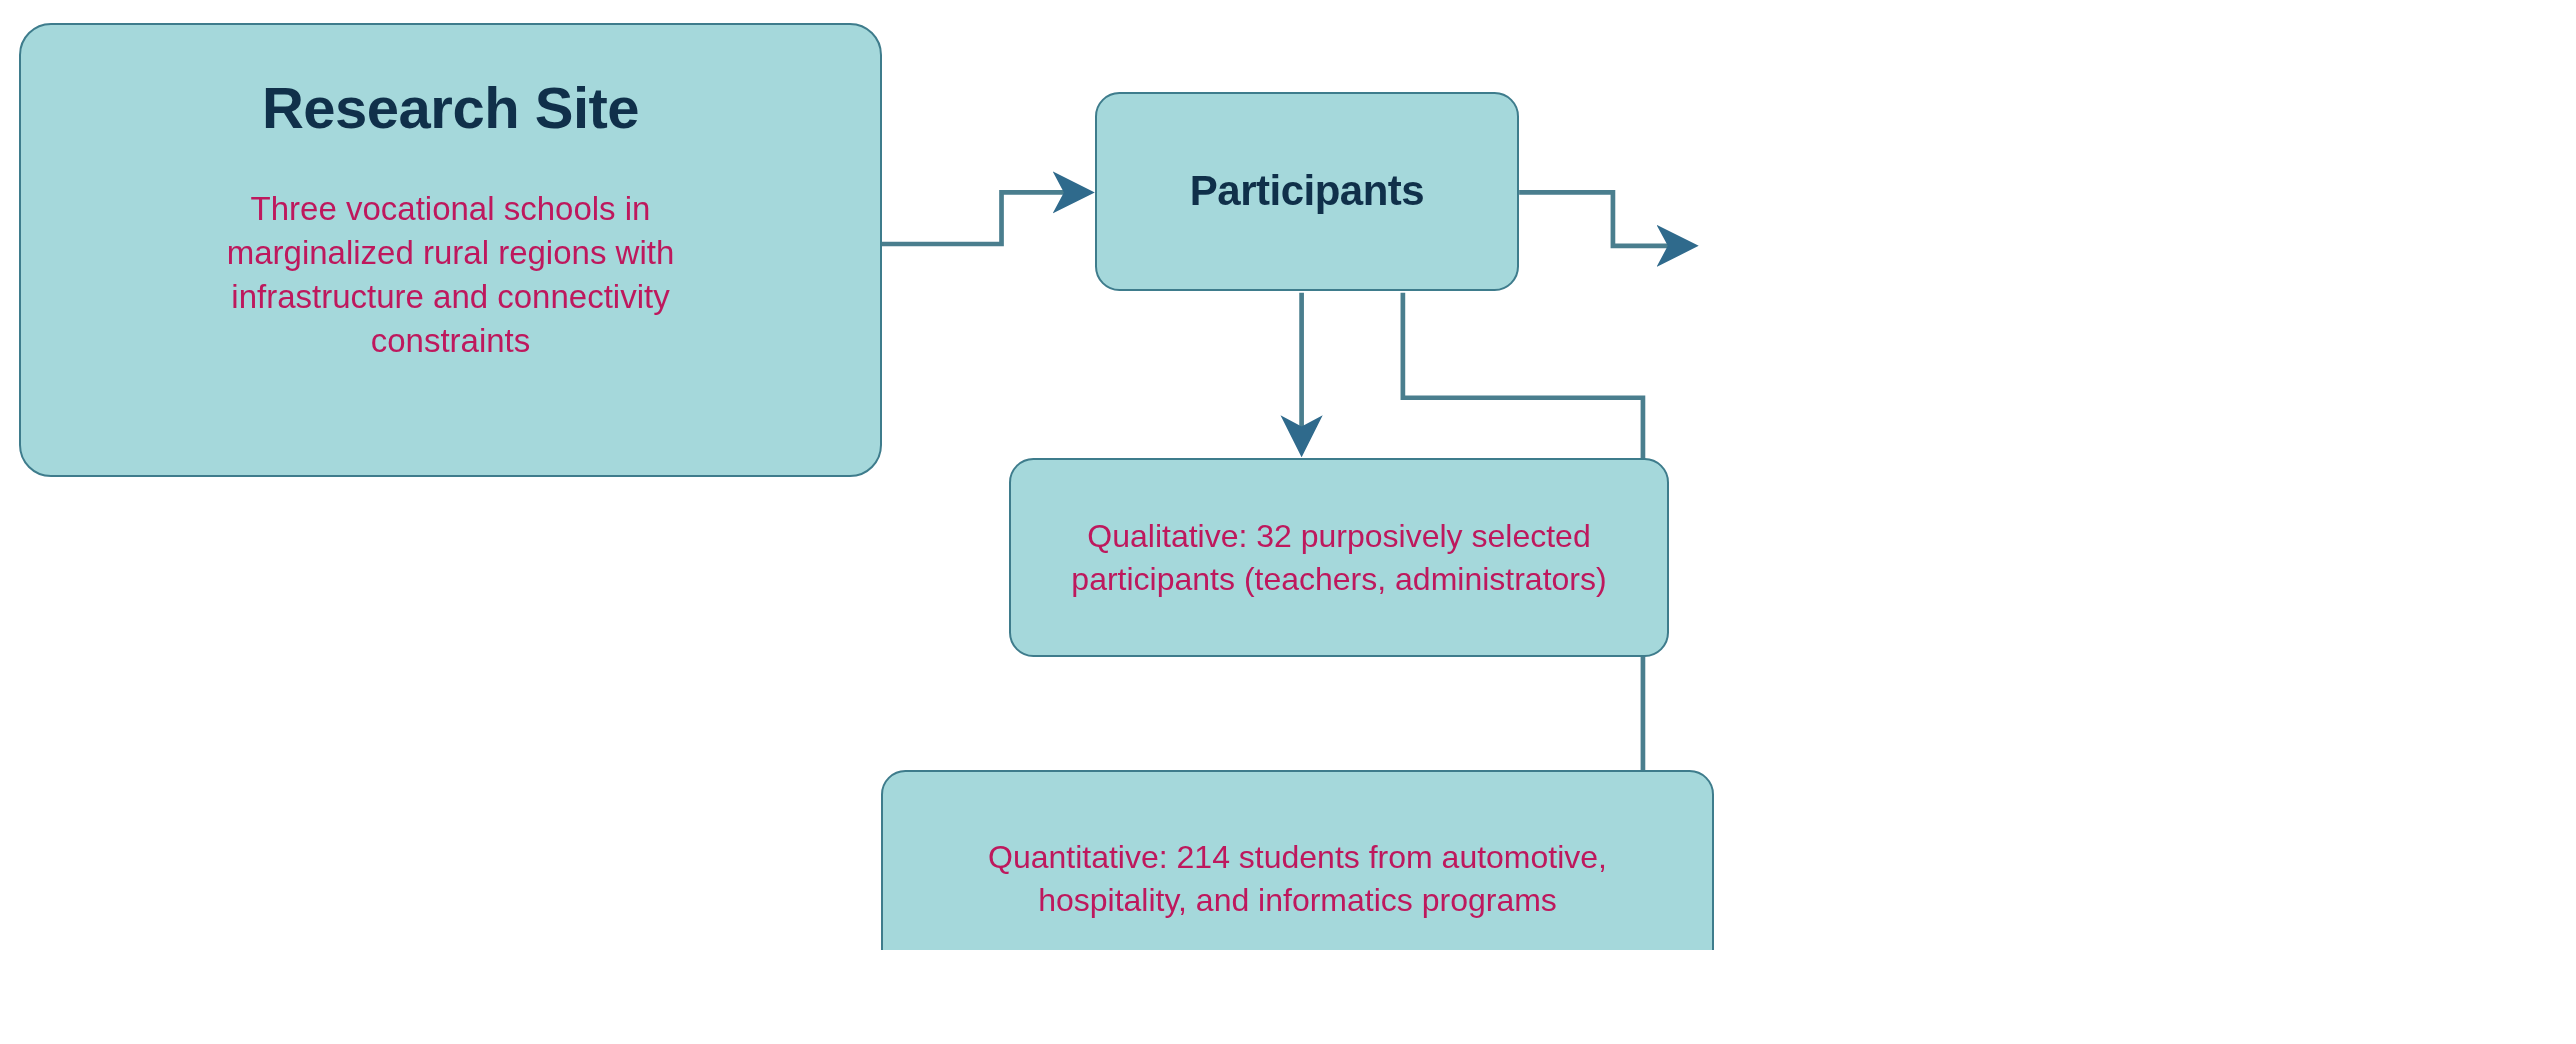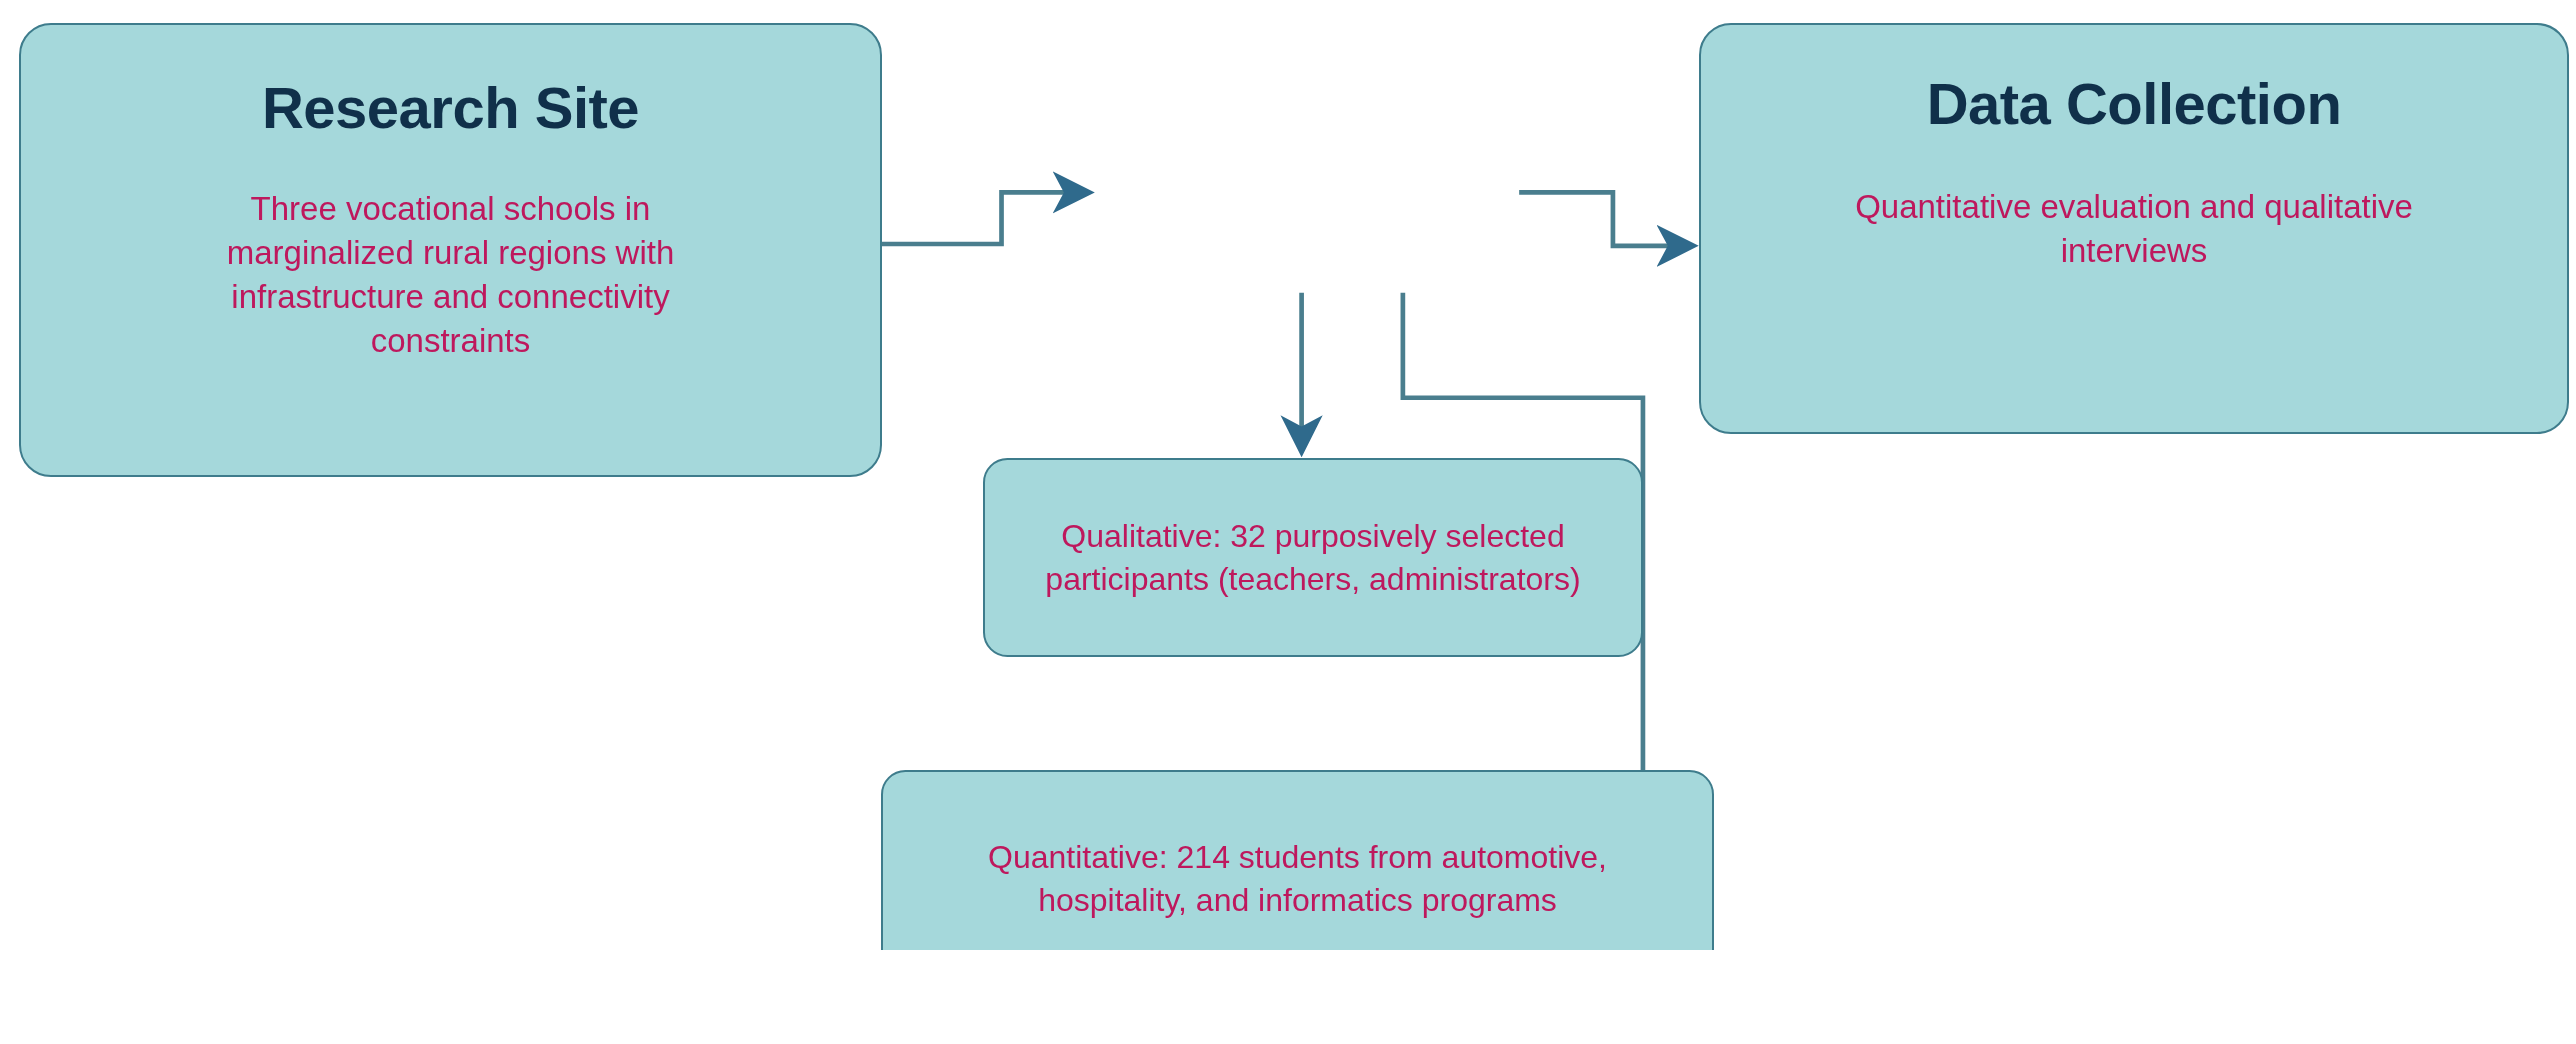--- a/index.html
+++ b/index.html
@@ -86,21 +86,21 @@
   }
   #node-data-collection .node-title { font-size: 58px; }
   #node-data-collection .node-body {
     font-size: 33px;
     margin-top: 51px;
     max-width: 600px;
   }
 
   
   #node-qualitative {
-    left: 983px;
+    left: 1009px;
     top: 458px;
     width: 660px;
     height: 199px;
     border-radius: 24.4px;
     padding: 0 28px;
   }
   #node-qualitative .node-body { font-size: 32px; }
 
   
   #node-quantitative {
@@ -132,25 +132,24 @@
     <path d="M 1388 312 L 1388 480" fill="none" stroke="#4a7e8e" stroke-width="5" marker-end="url(#arrow)"></path>
 
     <path d="M 1496 312 L 1496 424 L 1752 424 L 1752 860" fill="none" stroke="#4a7e8e" stroke-width="5" marker-end="url(#arrow)"></path>
   </svg>
 
   <div class="node" id="node-research-site">
     <div class="node-title">Research Site</div>
     <div class="node-body">Three vocational schools in marginalized rural regions with infrastructure and connectivity constraints</div>
   </div>
 
+  <div class="node center-only" id="node-participants">
+    <div class="node-title">Participants</div>
+  </div>
 
-  <div class="node" id="node-data-collection">
-    <div class="node-title">Data Collection</div>
-    <div class="node-body">Quantitative evaluation and qualitative interviews</div>
-  </div>
 
   <div class="node center-only" id="node-qualitative">
     <div class="node-body">Qualitative: 32 purposively selected participants (teachers, administrators)</div>
   </div>
 
   <div class="node center-only" id="node-quantitative">
     <div class="node-body">Quantitative: 214 students from automotive, hospitality, and informatics programs</div>
   </div>
 
 </div>

